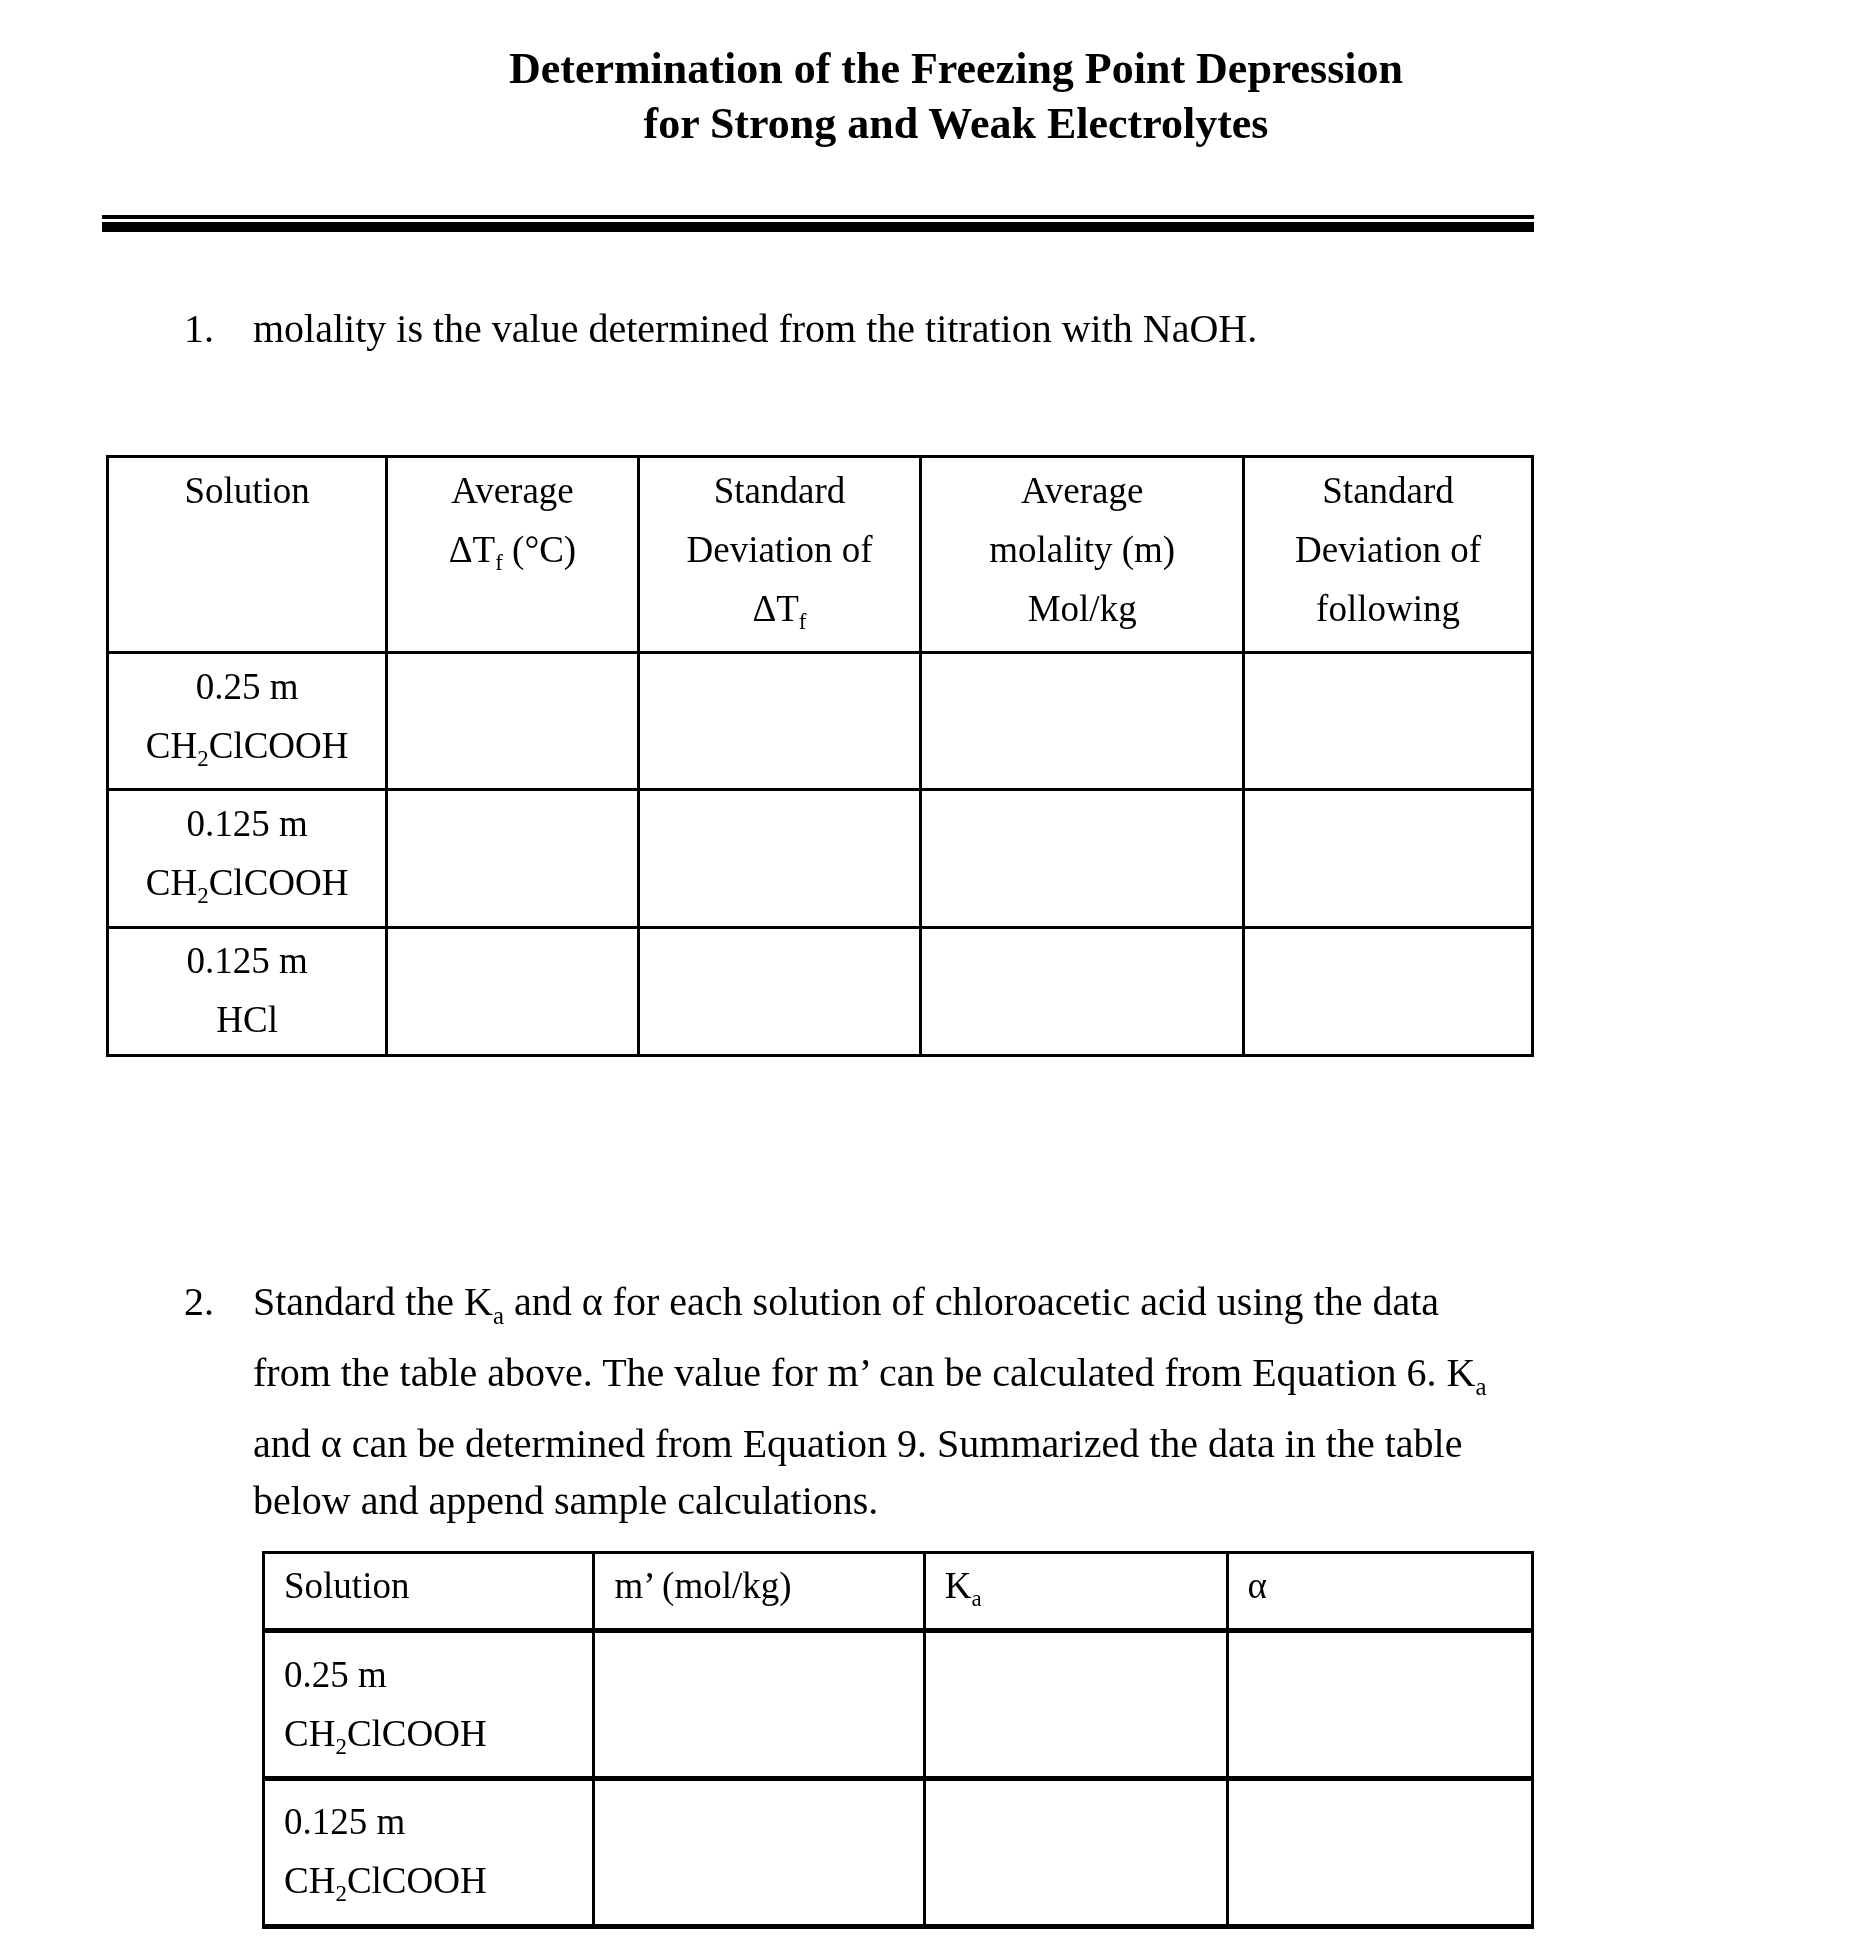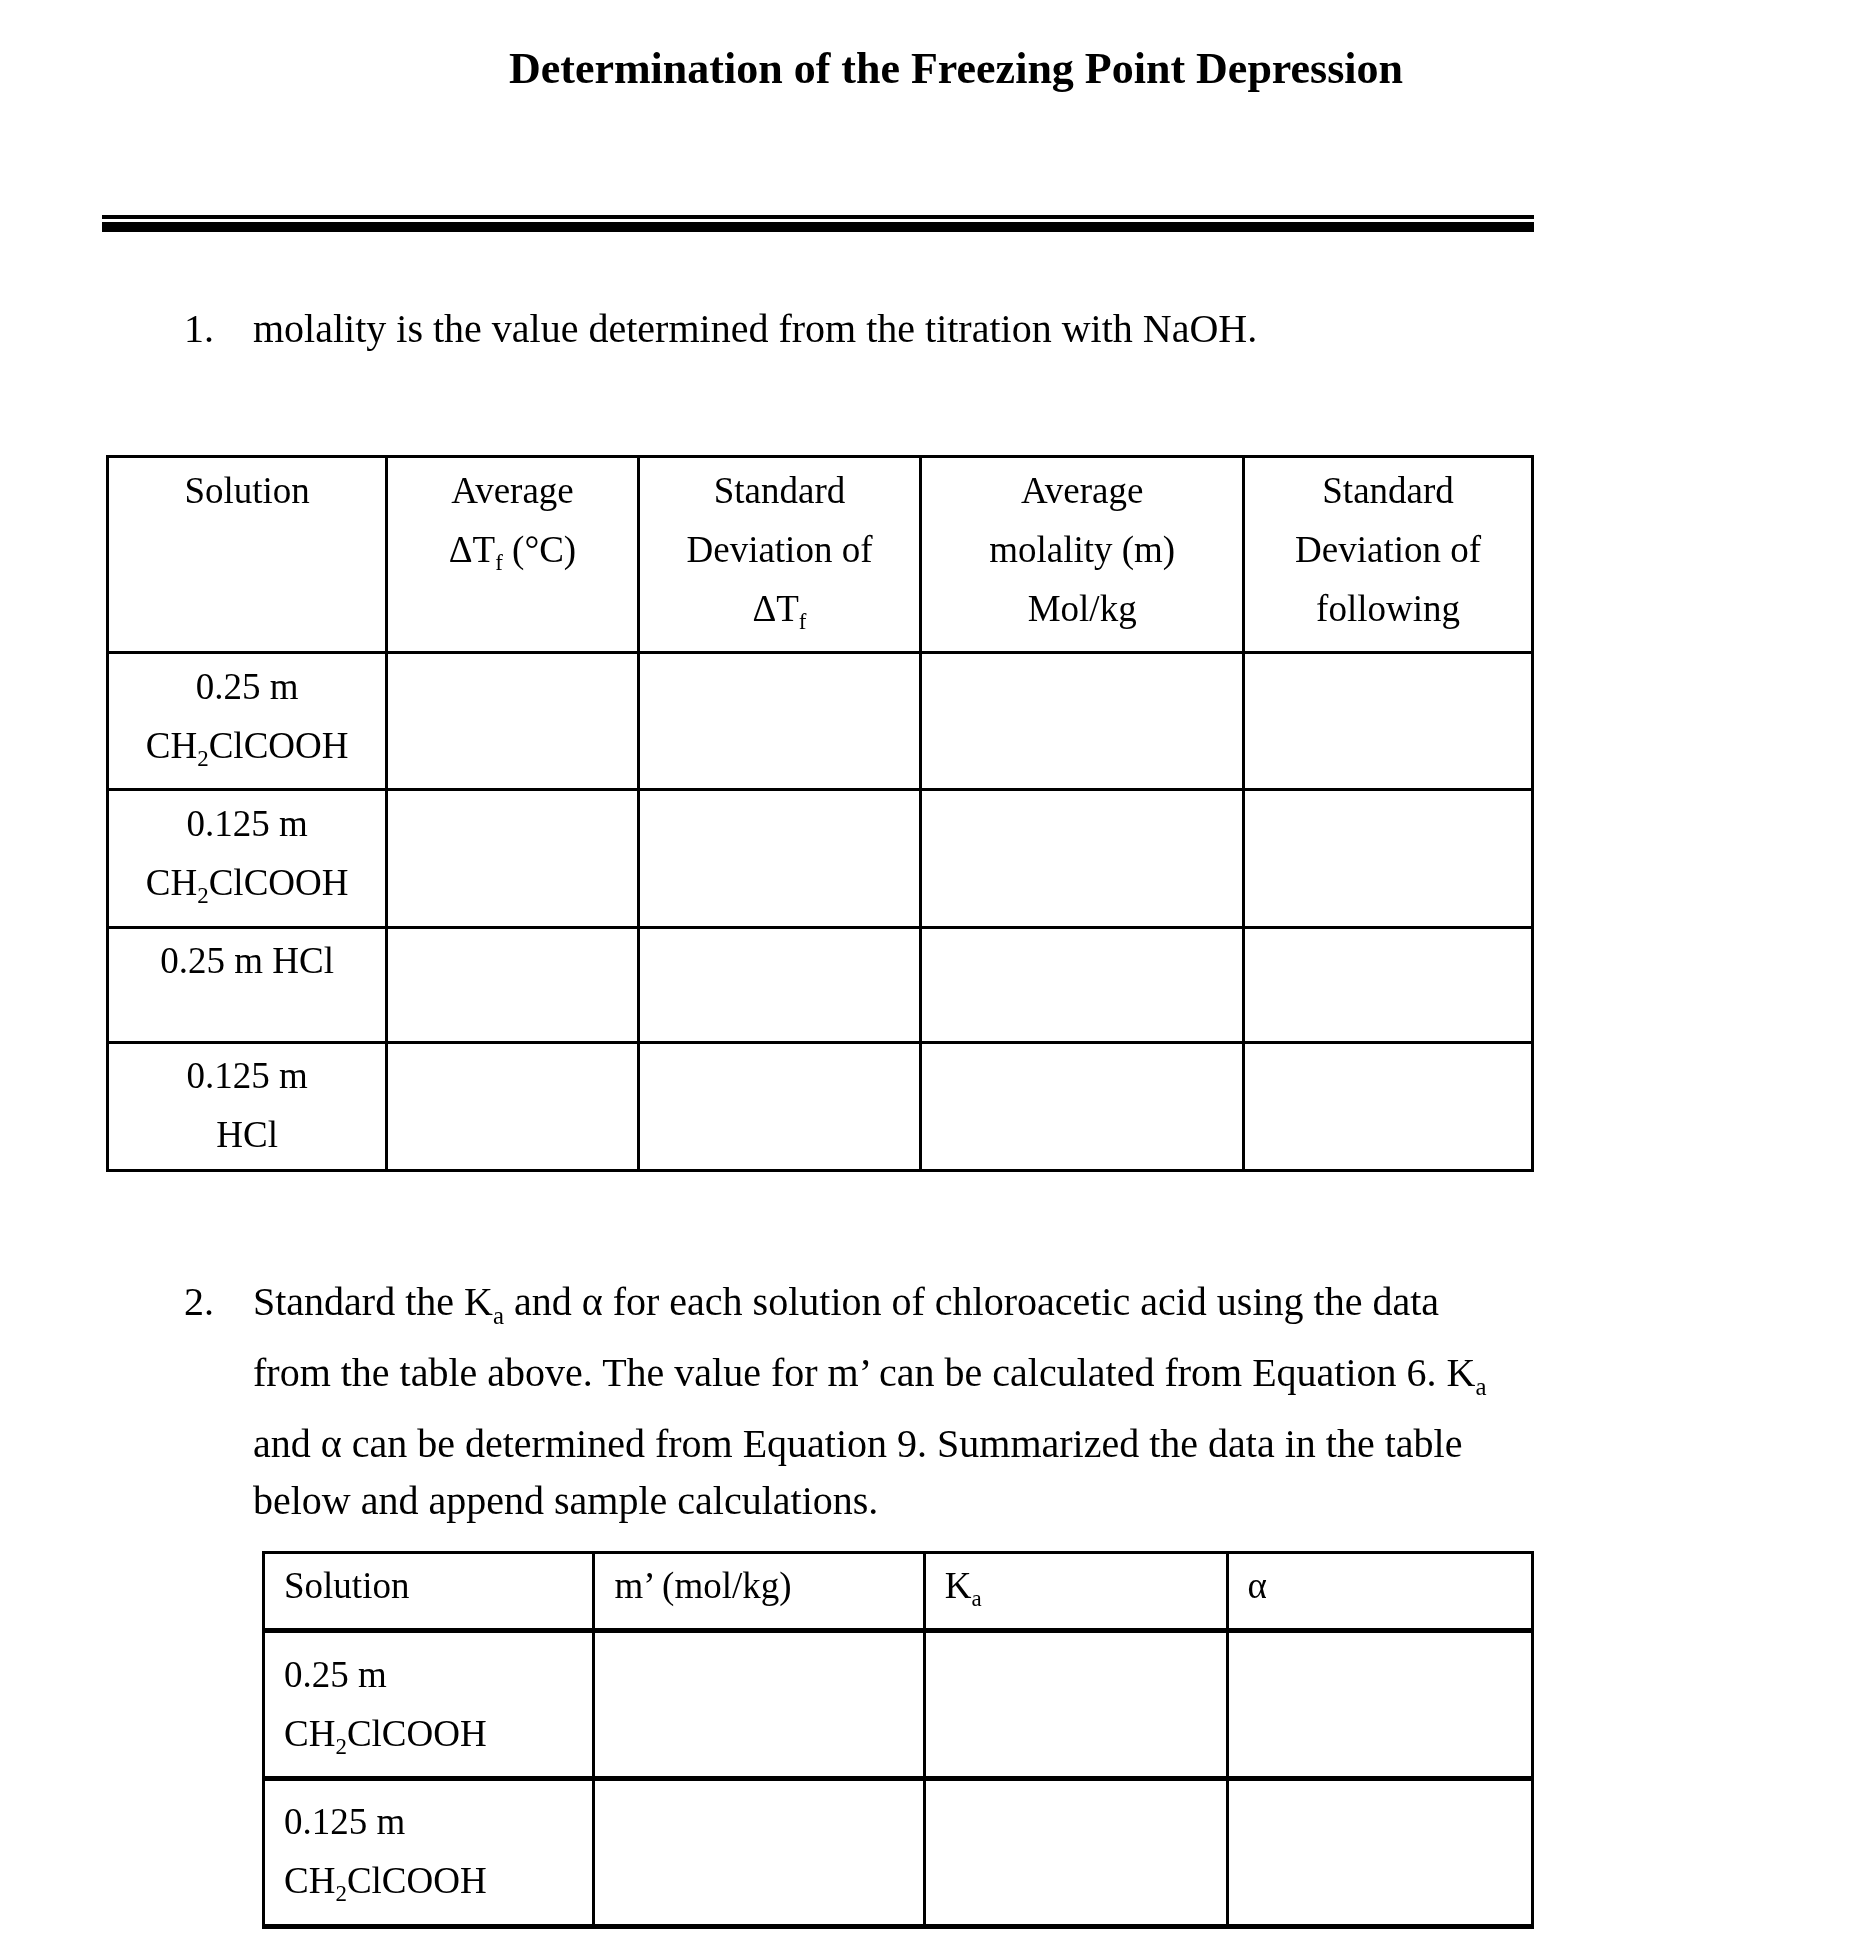--- a/index.html
+++ b/index.html
@@ -41,20 +41,21 @@
   .cline { white-space:nowrap; }
   sub { font-size:0.62em; }
 </style>
 </head>
 <body>
 
 <div class="page">
 
   <div class="title-block">
     <div class="title-line">Determination of the Freezing Point Depression</div>
+    <div class="title-line">for Strong and Weak Electrolytes</div>
   </div>
 
   <div class="double-rule"></div>
 
   <div class="item item-1">
     <div class="num">1.</div>
     <div>
       <div class="pline">molality is the value determined from the titration with NaOH.</div>
     </div>
   </div>
@@ -99,29 +100,20 @@
         </td>
         <td></td>
         <td></td>
         <td></td>
         <td></td>
       </tr>
       <tr class="r2">
         <td>
           <div class="cline">0.125 m</div>
           <div class="cline"><span>CH</span><sub>2</sub><span>ClCOOH</span></div>
-        </td>
-        <td></td>
-        <td></td>
-        <td></td>
-        <td></td>
-      </tr>
-      <tr class="r3">
-        <td>
-          <div class="cline">0.25 m HCl</div>
         </td>
         <td></td>
         <td></td>
         <td></td>
         <td></td>
       </tr>
       <tr class="r4">
         <td>
           <div class="cline">0.125 m</div>
           <div class="cline">HCl</div>

